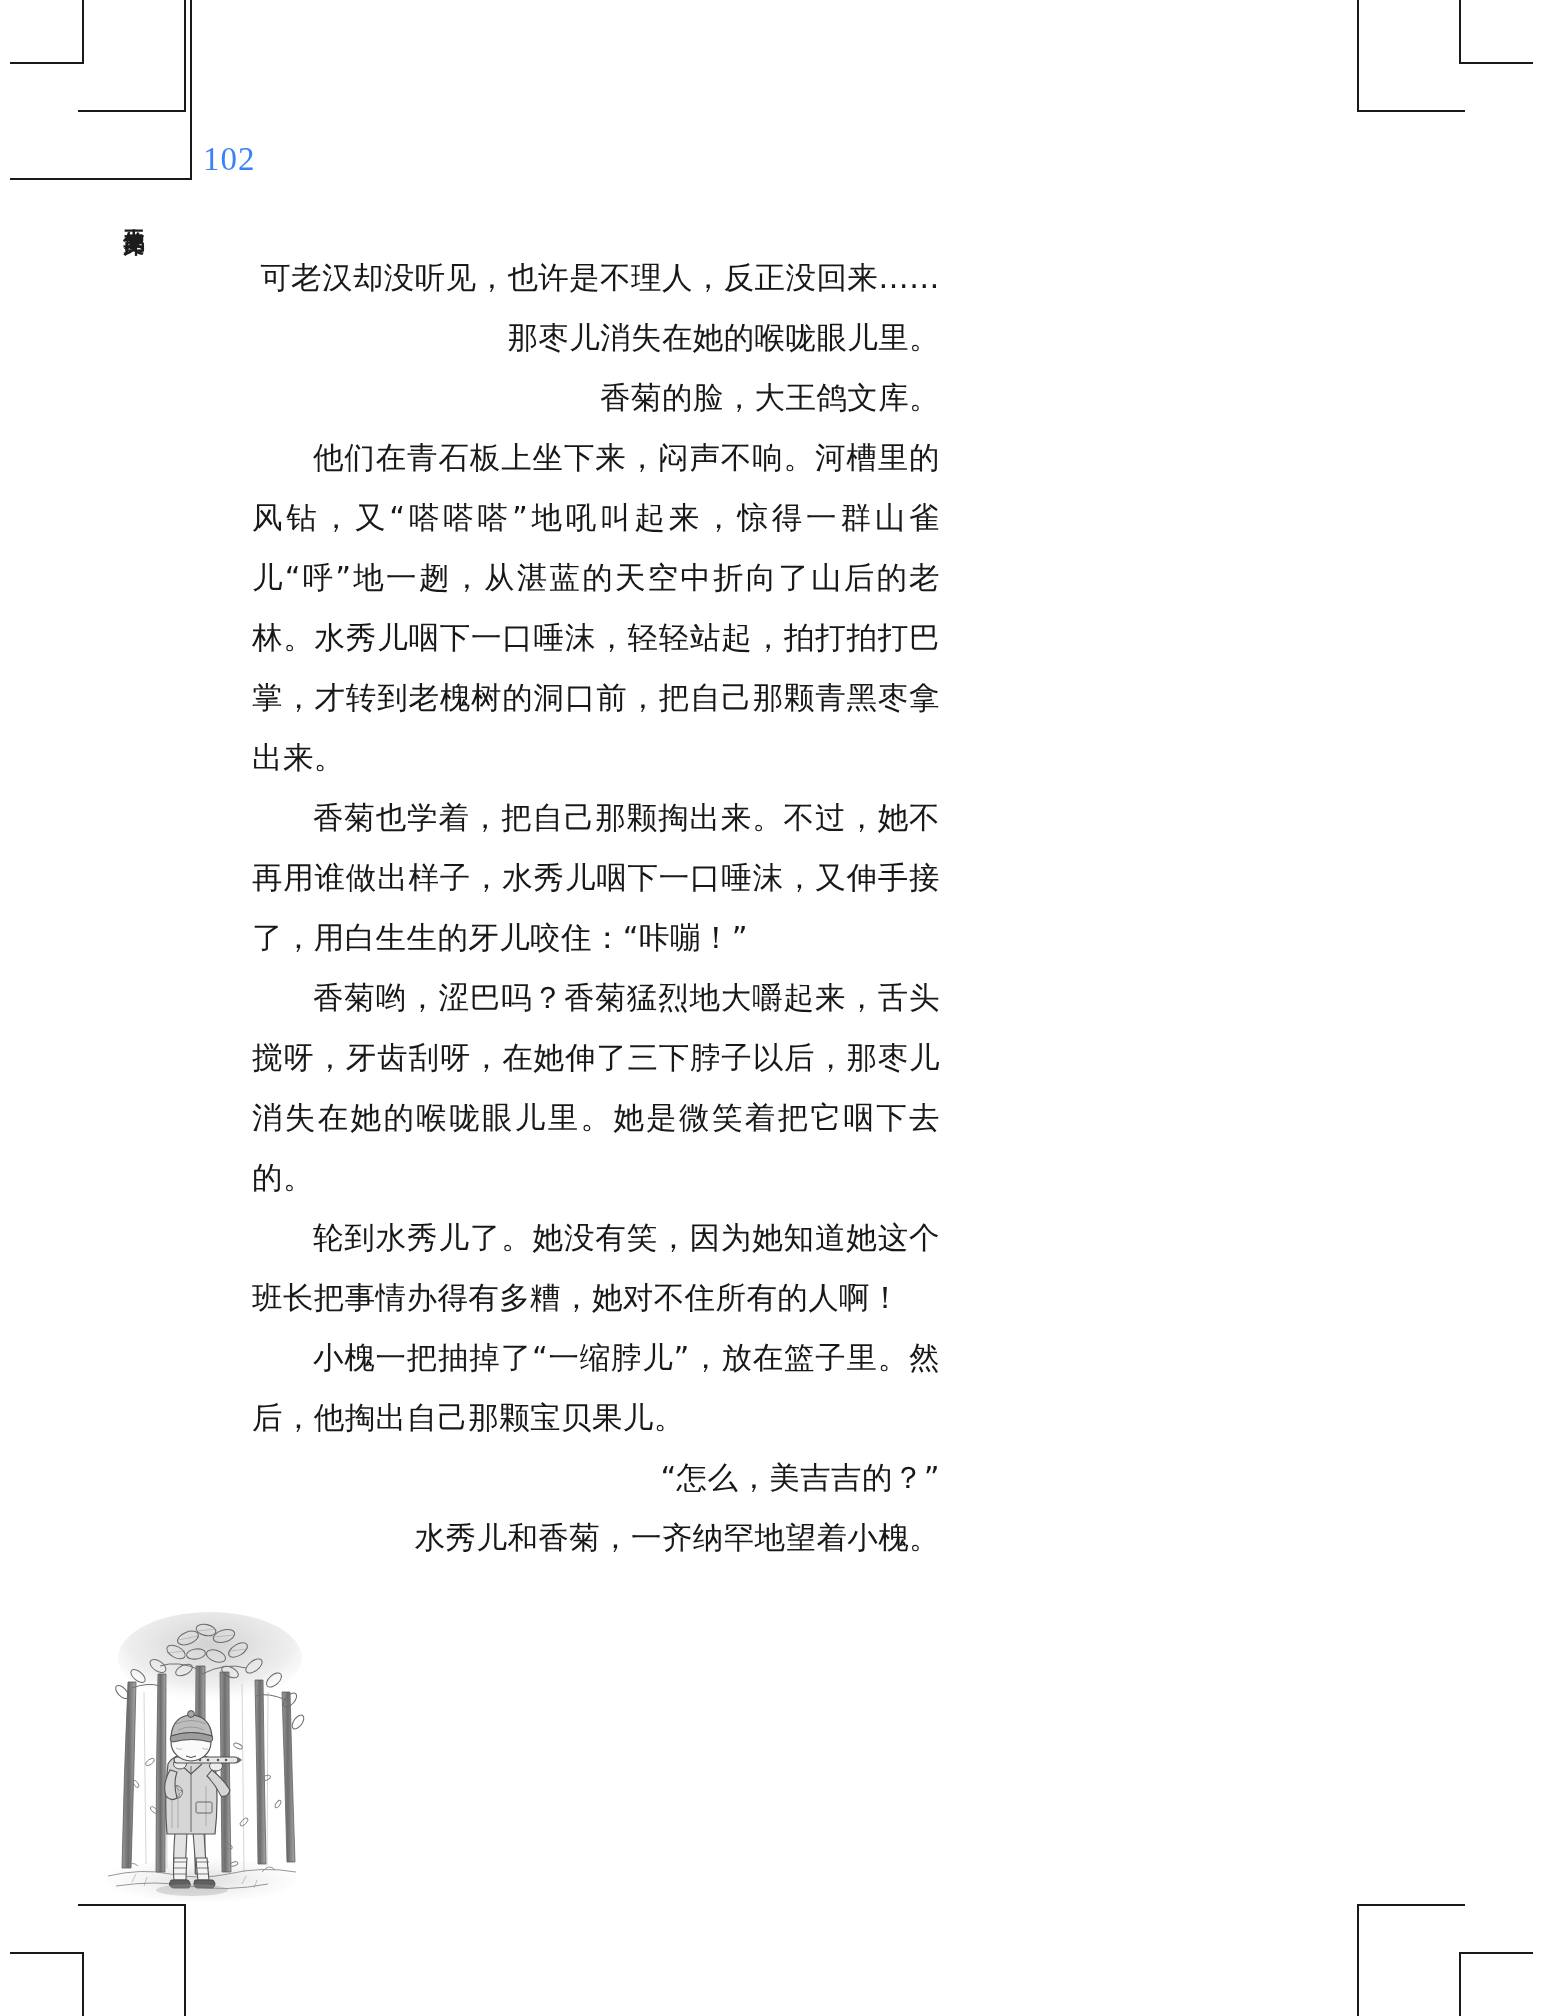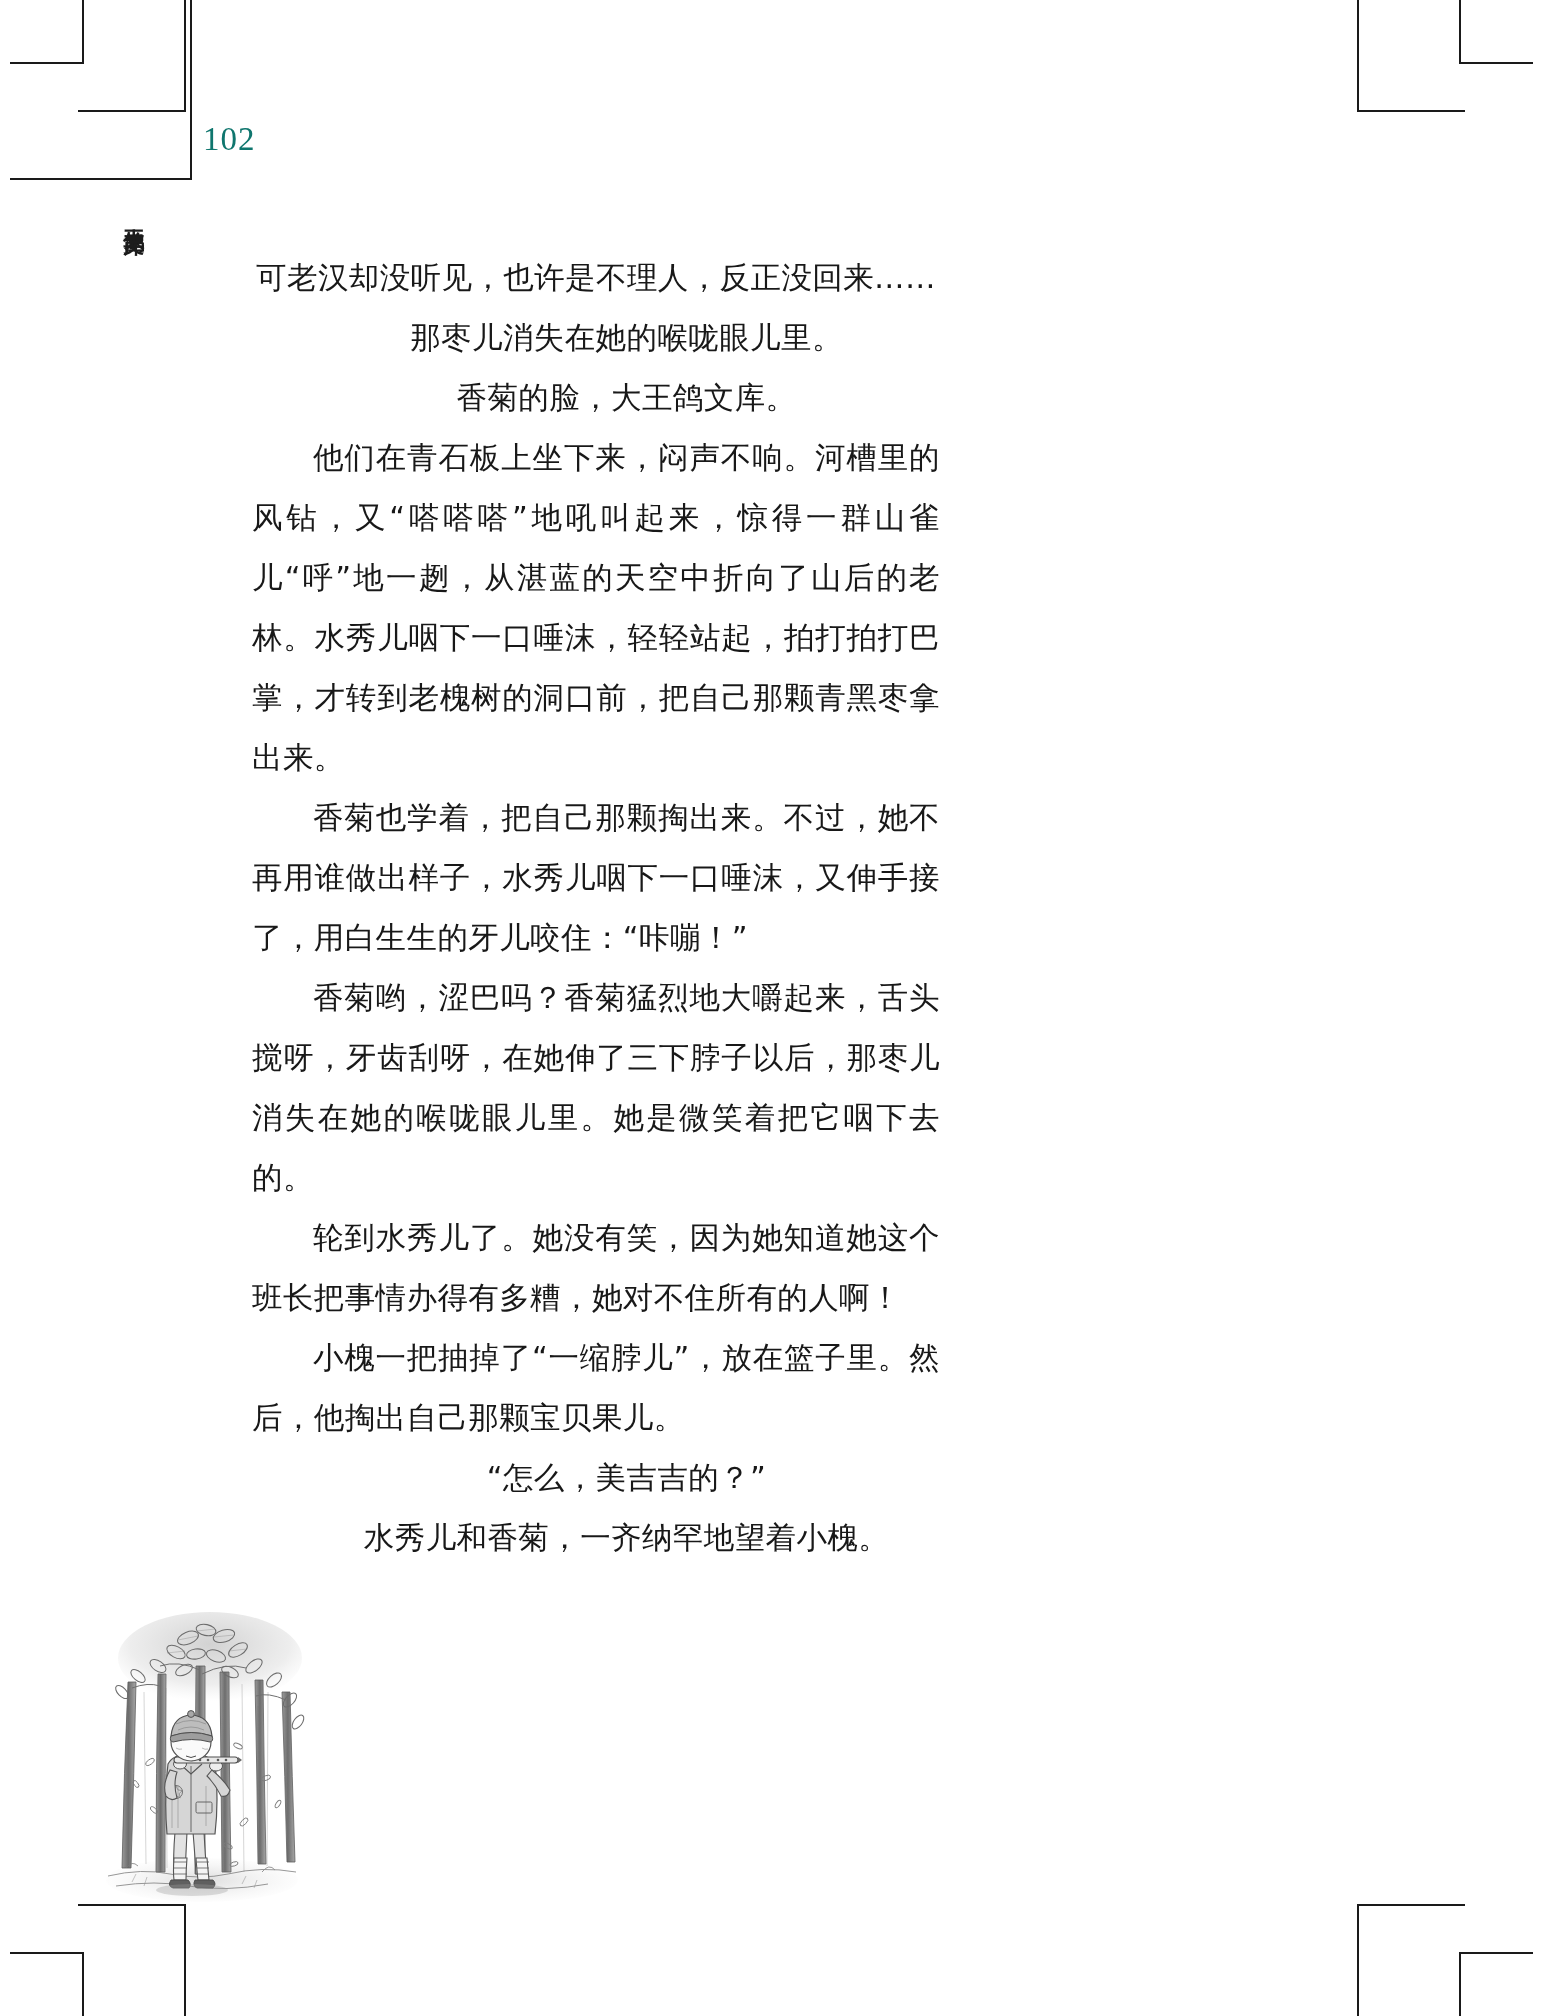--- a/index.html
+++ b/index.html
@@ -37,25 +37,25 @@
   .crop-bl-b { left: 78px;  bottom: 0px; width: 106px; height: 110px; border-right-width: 2px; border-top-width: 2px; }
 
   
   .crop-br-a { right: 10px; bottom: 0px; width: 72px;  height: 62px;  border-left-width: 2px; border-top-width: 2px; }
   .crop-br-b { right: 78px; bottom: 0px; width: 106px; height: 110px; border-left-width: 2px; border-top-width: 2px; }
 
   
   .folio {
     position: absolute;
     left: 203px;
-    top: 164px;
+    top: 184px;
     transform: translateY(-100%);
     font-family: "Liberation Serif", "DejaVu Serif", serif;
     font-size: 33px;
-    color: #0f766e;
+    color: #3b82f6;
     letter-spacing: 1px;
     line-height: 1;
     padding-bottom: 8px;
   }
 
   
   .series-mark {
     position: absolute;
     left: 112px;
     top: 212px;
@@ -82,21 +82,21 @@
     font-size: 30.5px;
     line-height: 60px;
     color: #181818;
     text-align: justify;
     text-justify: inter-character;
     letter-spacing: 0.4px;
     font-family: "DejaVu Sans", "Liberation Sans", sans-serif;
     font-weight: 400;
   }
   .para.indent { text-indent: 61px; }
-  .para.single { text-align: center; }
+  .para.single { text-align: right; }
 
   
   .illus {
     position: absolute;
     left: 92px;
     top: 1596px;
     width: 222px;
     height: 310px;
   }
   .illus svg { display: block; width: 100%; height: 100%; }

